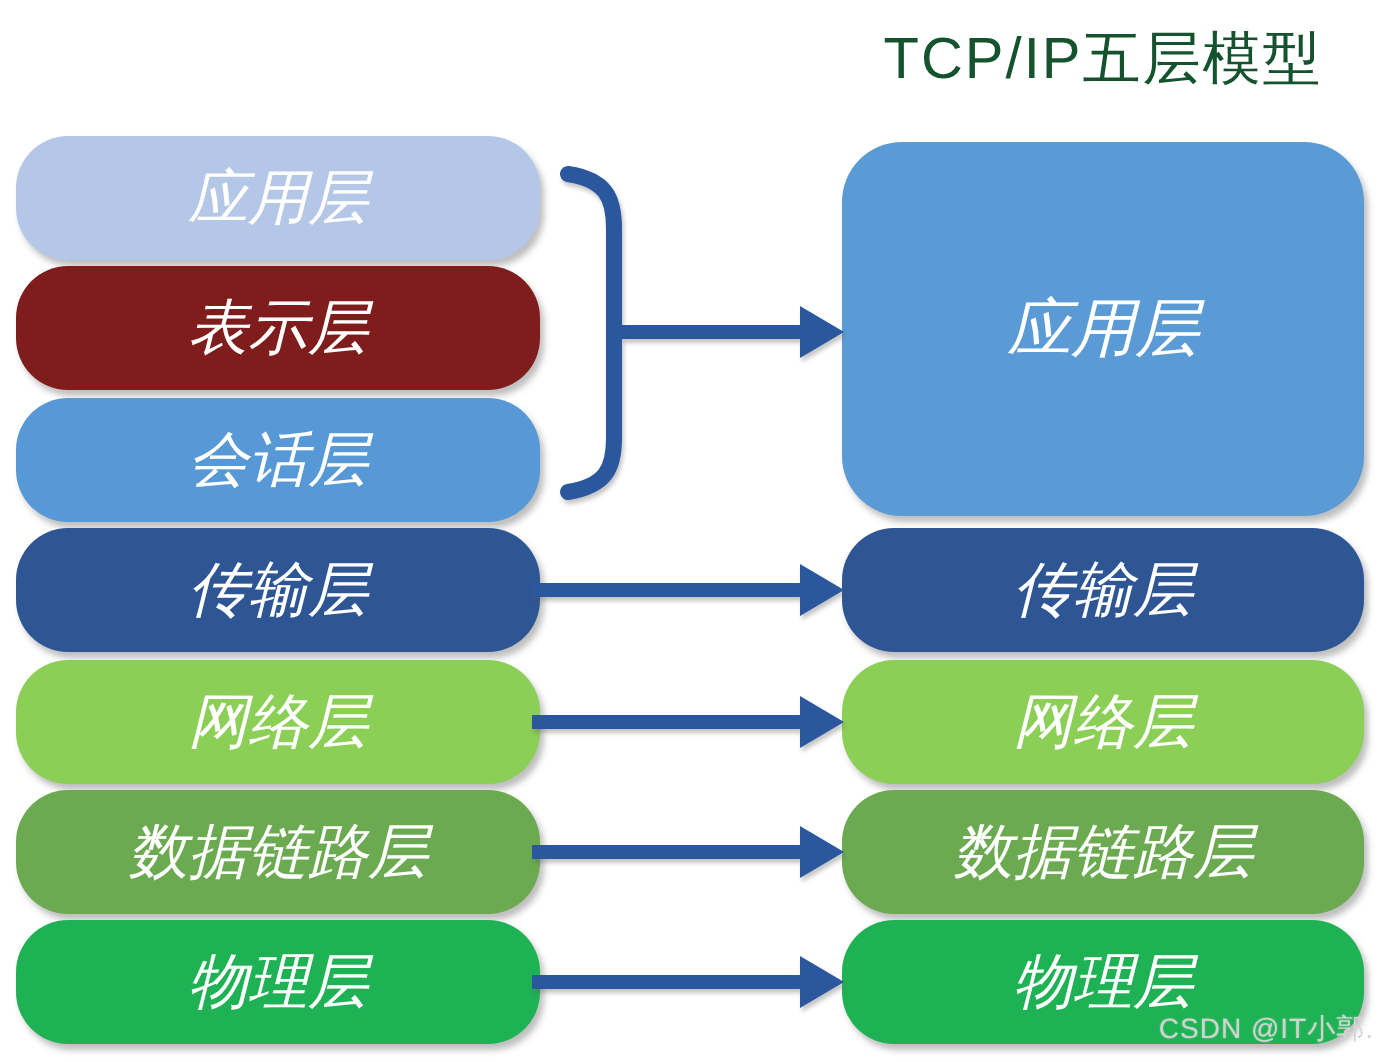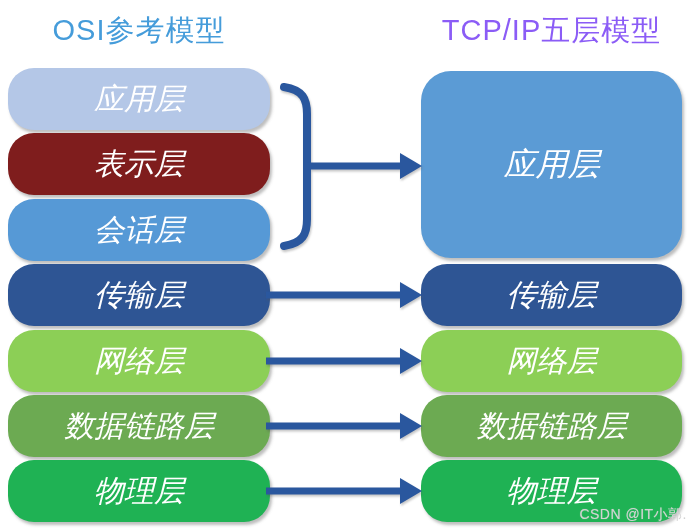--- a/index.html
+++ b/index.html
@@ -65,23 +65,22 @@
     letter-spacing:0.5px;
     color:#d2d2d2;
     text-shadow:0 0 1px rgba(255,255,255,0.4);
   }
 </style>
 </head>
 <body>
 
 <div id="canvas">
 
-  <div class="col-title" id="title-left" style="color: rgb(69, 156, 218);">OSI参考模型</div>
 
-  <div class="col-title" id="title-right" style="color: #8b5cf6; text-align: center;">TCP/IP五层模型</div>
+  <div class="col-title" id="title-right" style="color: #14532d; text-align: center;">TCP/IP五层模型</div>
 
   <div class="layer-box osi r0" style="background: rgb(180, 199, 231);">应用层</div>
   <div class="layer-box osi r1" style="background: #7f1d1d;">表示层</div>
   <div class="layer-box osi r2" style="background: rgb(86, 153, 214);">会话层</div>
   <div class="layer-box osi r3" style="background: rgb(46, 85, 148);">传输层</div>
   <div class="layer-box osi r4" style="background: rgb(140, 207, 86);">网络层</div>
   <div class="layer-box osi r5" style="background: rgb(108, 170, 82);">数据链路层</div>
   <div class="layer-box osi r6" style="background: rgb(31, 178, 84);">物理层</div>
 
   <div class="layer-box tcp big" style="background: rgb(91, 155, 213);">应用层</div>

